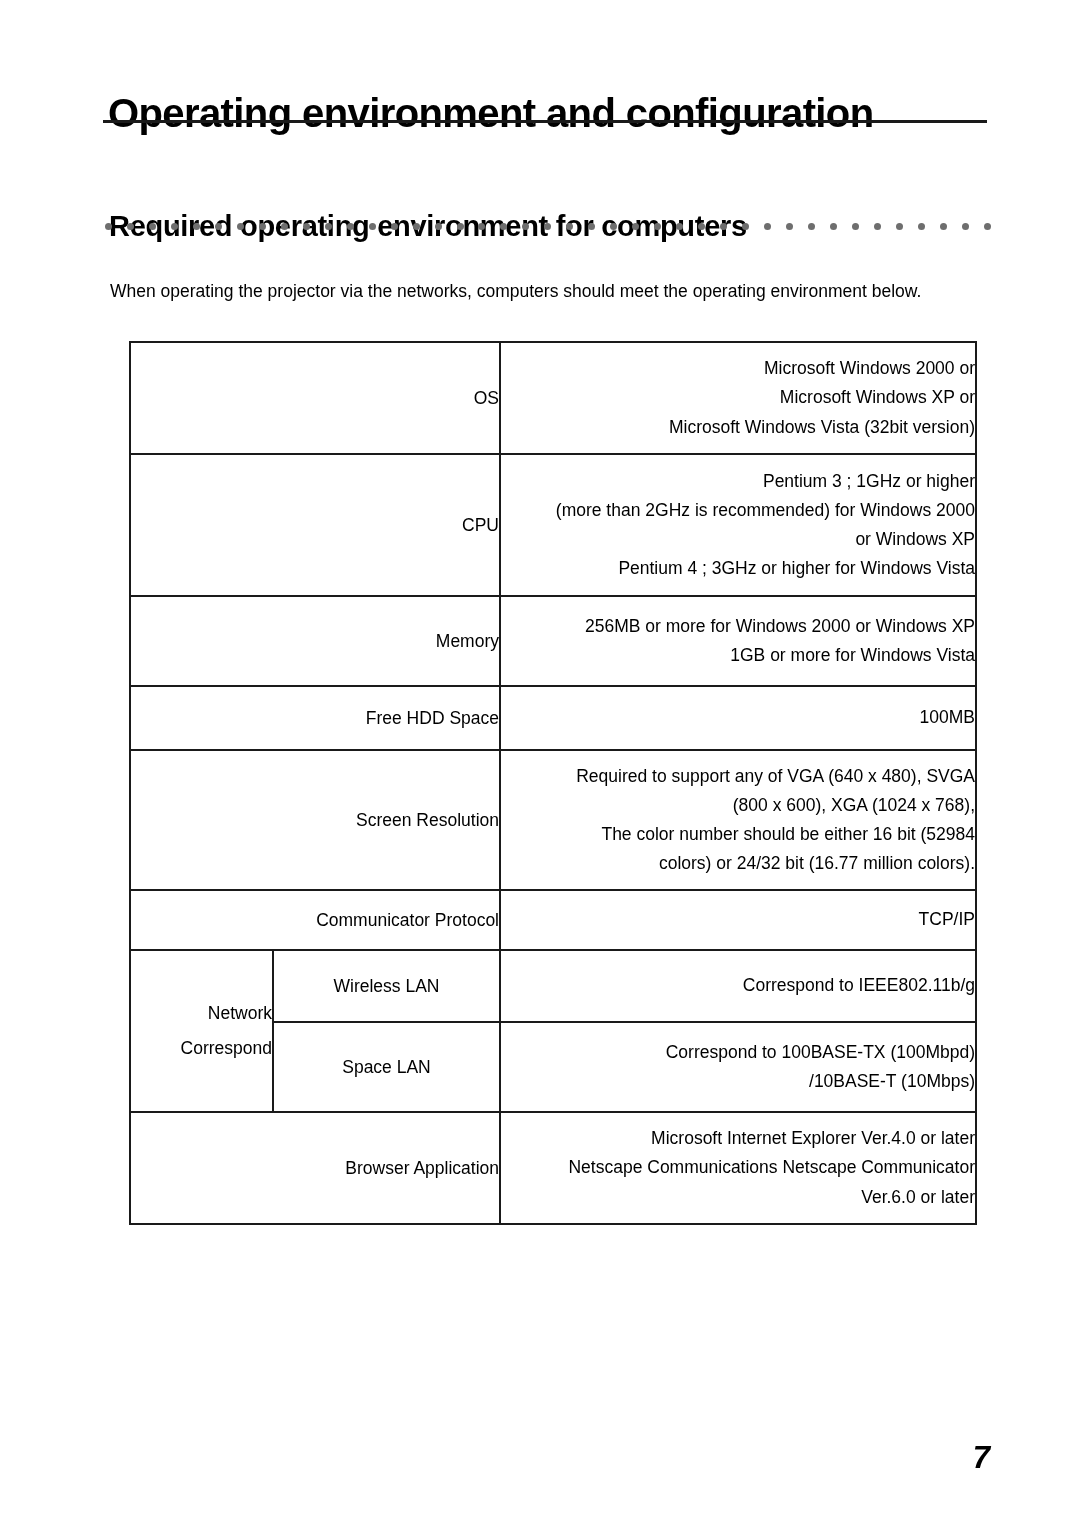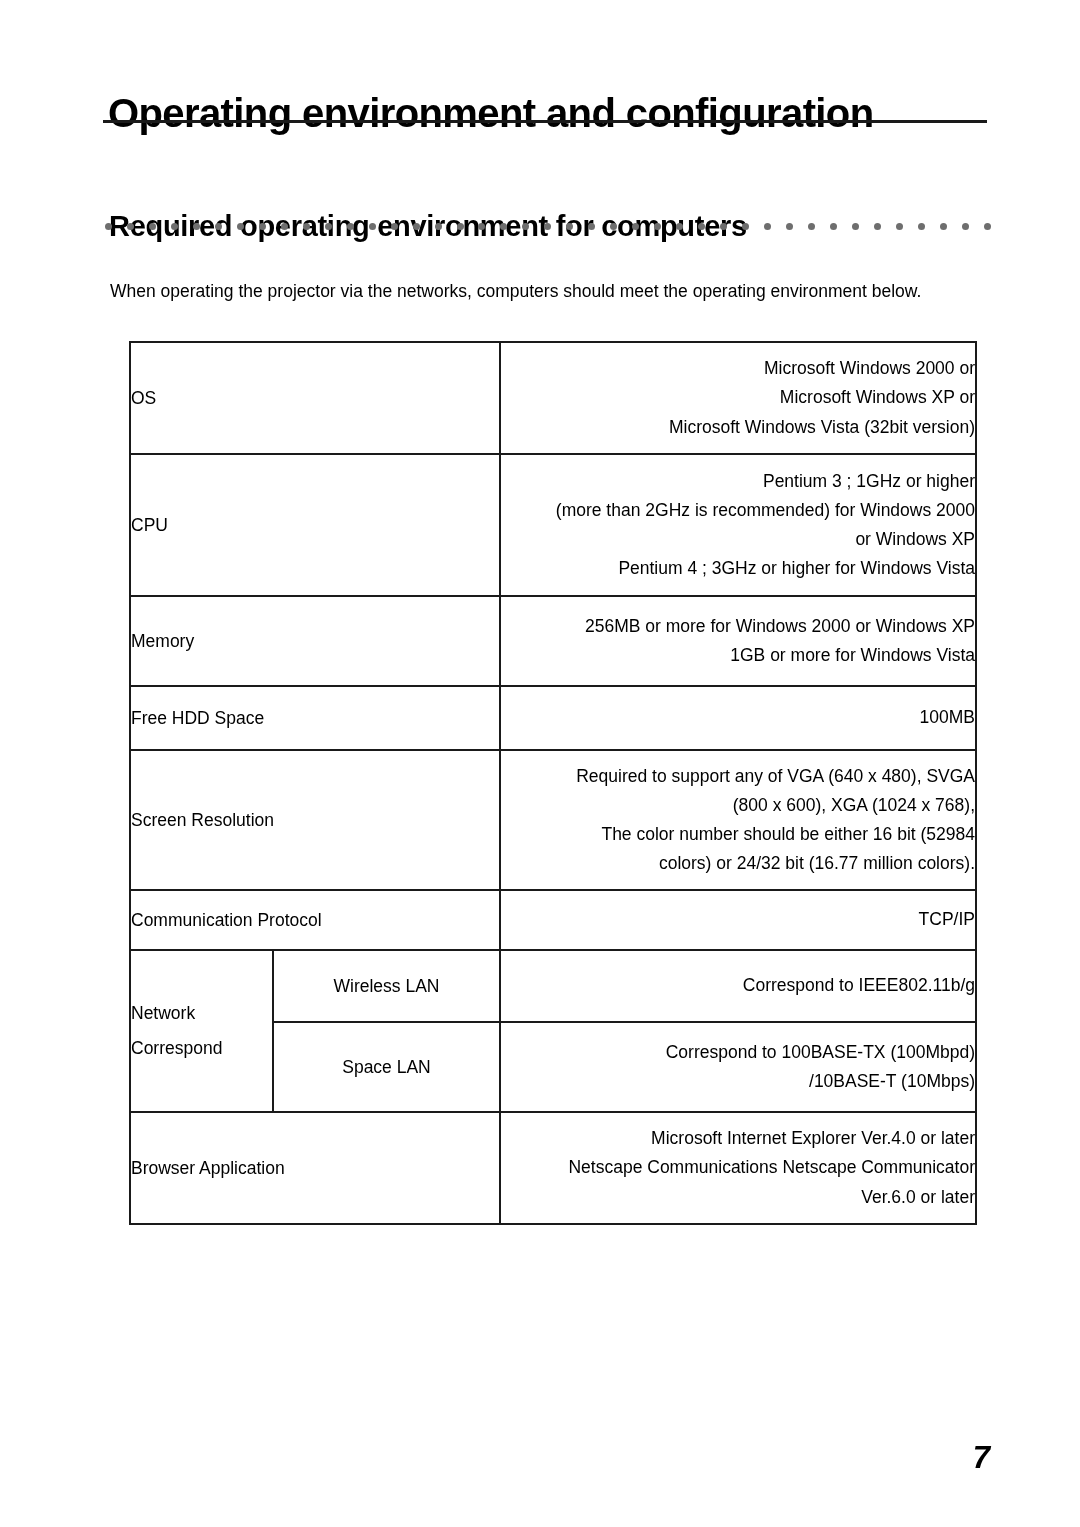--- a/index.html
+++ b/index.html
@@ -88,21 +88,21 @@
     border-collapse: collapse;
     table-layout: fixed;
     font-size: 17.5px;
   }
   .spec-table td {
     border: 2px solid #1a1a1a;
     vertical-align: middle;
     padding: 0;
   }
   .label-cell {
-    text-align: left;
+    text-align: right;
     padding: 14px 8px;
   }
   .label-cell .line { line-height: 2.0; }
   .value-cell {
     padding: 14px 0 14px 14px;
     text-align: right;
   }
   .value-cell .line {
     line-height: 1.66;
     white-space: nowrap;
@@ -241,21 +241,21 @@
       <td class="label-cell" colspan="2">Screen Resolution</td>
       <td class="value-cell">
         <div class="line">Required to support any of VGA (640 x 480), SVGA</div>
         <div class="line">(800 x 600), XGA (1024 x 768),</div>
         <div class="line">The color number should be either 16 bit (52984</div>
         <div class="line">colors) or 24/32 bit (16.77 million colors).</div>
       </td>
     </tr>
 
     <tr class="row-proto">
-      <td class="label-cell" colspan="2">Communication Protocol</td>
+      <td class="label-cell" colspan="2">Communicator Protocol</td>
       <td class="value-cell">
         <div class="line">TCP/IP</div>
       </td>
     </tr>
 
     <tr class="row-wlan">
       <td class="label-cell" rowspan="2">
         <div class="line">Network</div>
         <div class="line">Correspond</div>
       </td>

